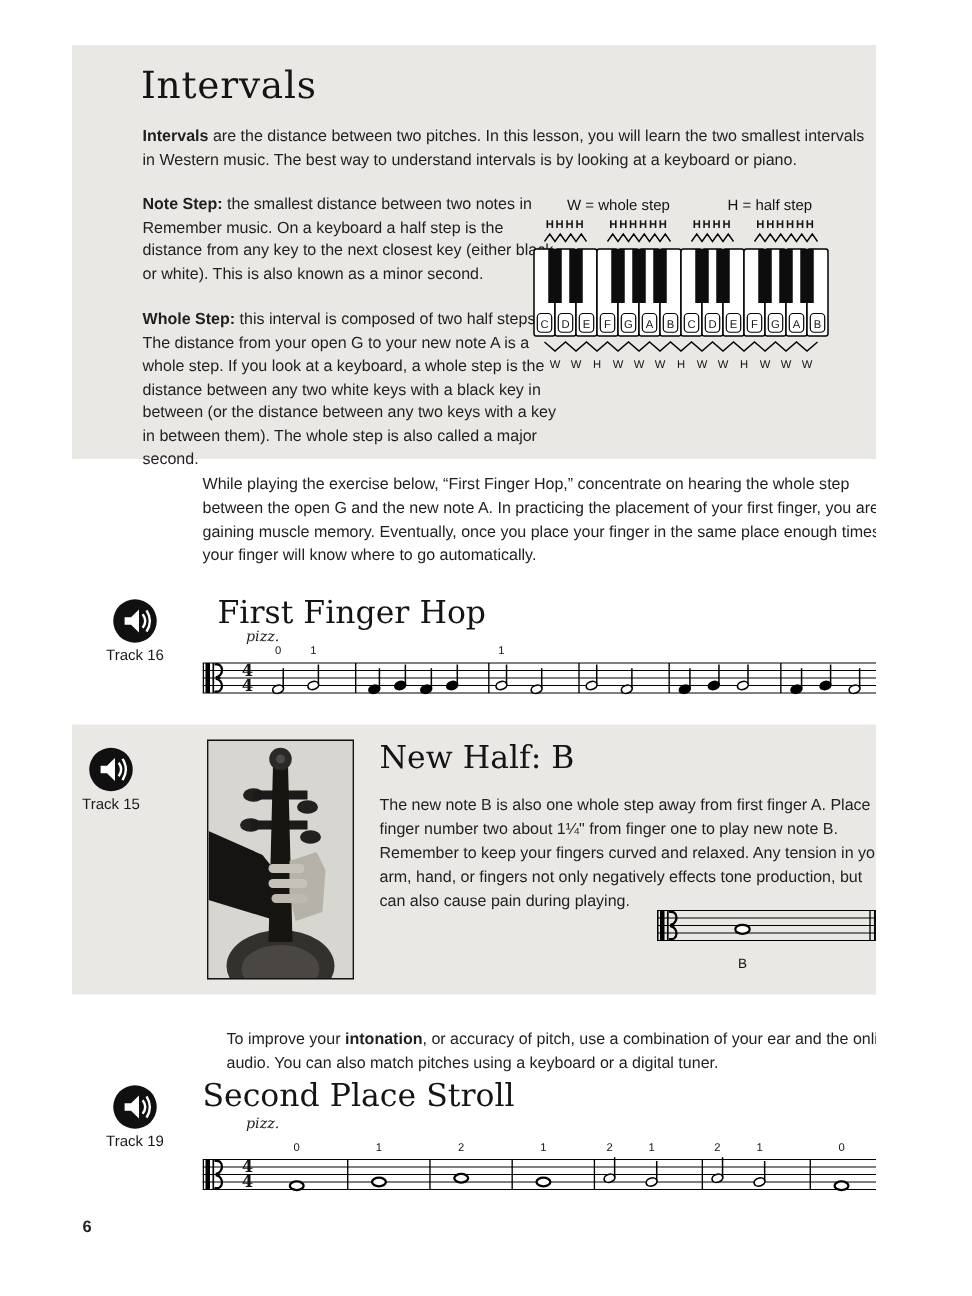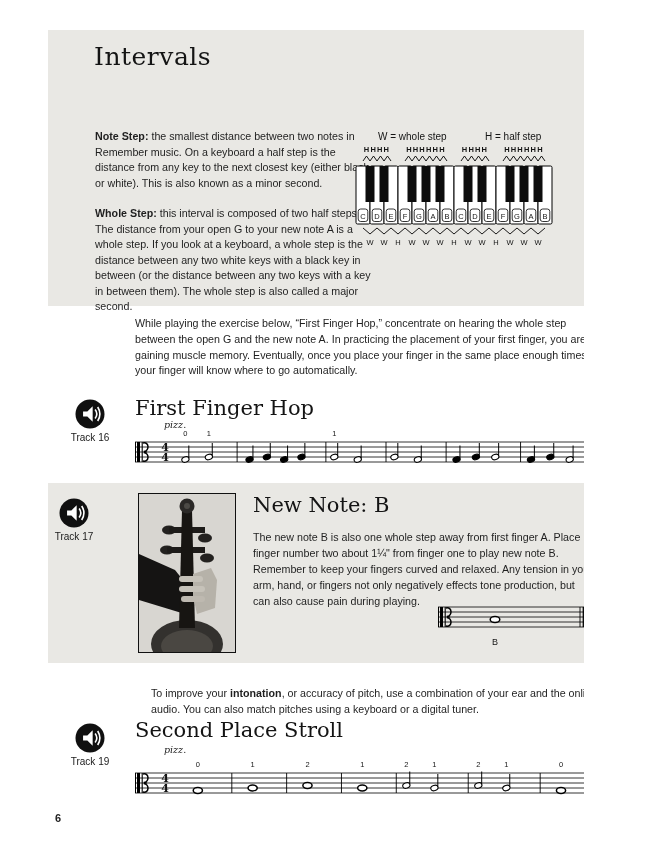--- a/index.html
+++ b/index.html
@@ -13,21 +13,21 @@
   .body strong{font-weight:700;}
   #intro-p{left:47px;top:54px;width:482px;}
   #half-p{left:47px;top:99px;width:277px;}
   #whole-p{left:47px;top:176px;width:277px;}
   #while-p{position:absolute;left:135px;top:316px;width:468px;font-size:10.7px;line-height:1.48;margin:0;}
   #intonation-p{position:absolute;left:135px;top:670px;width:468px;font-size:10.7px;line-height:1.48;margin:16px;}
   .track{position:absolute;width:56px;text-align:center;}
   .track .tlabel{font-size:10px;margin-top:2px;color:#1a1a1a;}
   .track svg{display:block;margin:0 auto;}
   .ex-title{position:absolute;font-size:21px;}
-  #title1{left:135px;top:396px;}
+  #title1{left:145px;top:396px;}
   #title2{left:135px;top:718px;}
   .pizz{position:absolute;font-family:"DejaVu Serif",serif;font-style:italic;font-size:9.5px;color:#222;}
   #pizz1{left:164px;top:419px;}
   #pizz2{left:164px;top:744px;}
   .staffsvg{position:absolute;}
   #staff1{left:135px;top:428px;}
   #staff2{left:135px;top:751px;}
   #nn-title{position:absolute;left:205px;top:10px;font-size:21px;}
   #nn-p{left:205px;top:46px;width:340px;font-size:10.7px;line-height:1.5;}
   #photo{position:absolute;left:90px;top:10px;width:96px;height:158px;border:1.5px solid #111;background:#d8d6d1;}
@@ -43,20 +43,21 @@
   .st-lb{font:9px "Liberation Sans",sans-serif;text-anchor:middle;}
 </style>
 </head>
 <body>
 
 <div id="page">
 
   <div id="box1" class="graybox">
     <h1 class="serif">Intervals</h1>
 
+    <p class="body" id="intro-p"><strong>Intervals</strong><span> are the distance between two pitches. In this lesson, you will learn the two smallest intervals in Western music. The best way to understand intervals is by looking at a keyboard or piano.</span></p>
 
     <p class="body" id="half-p"><strong>Note Step:</strong><span> the smallest distance between two notes in Remember music. On a keyboard a half step is the distance from any key to the next closest key (either black or white). This is also known as a minor second.</span></p>
 
     <p class="body" id="whole-p"><strong>Whole Step:</strong><span> this interval is composed of two half steps. The distance from your open G to your new note A is a whole step. If you look at a keyboard, a whole step is the distance between any two white keys with a black key in between (or the distance between any two keys with a key in between them). The whole step is also called a major second.</span></p>
 
     <svg id="kbd" style="position:absolute;left:300px;top:100px;" width="215" height="124" viewBox="0 0 215 124">
         <text class="kb-lg" x="30" y="10">W = whole step</text>
         <text class="kb-lg" x="137" y="10">H = half step</text>
         <text class="kb-hh" x="29" y="22">HHHH</text>
         <polyline points="15.0,31 18.5,26 22.0,31 25.5,26 29.0,31 32.5,26 36.0,31 39.5,26 43.0,31" fill="none" stroke="#000" stroke-width="0.9"></polyline>
@@ -237,21 +238,21 @@
     </svg>
 
   <div id="box2" class="graybox">
     <div class="track" style="left:-2px;top:14px;">
       <svg width="32" height="32" viewBox="0 0 30 30">
         <circle cx="15" cy="15" r="13.6" fill="#101010"></circle>
         <polygon points="8.5,12.6 12.5,12.6 17.5,7.8 17.5,22.2 12.5,17.4 8.5,17.4" fill="#fff"></polygon>
         <path d="M19.8,10.8 Q23,15 19.8,19.2" fill="none" stroke="#fff" stroke-width="1.5"></path>
         <path d="M22.2,8.4 Q26.4,15 22.2,21.6" fill="none" stroke="#fff" stroke-width="1.5"></path>
       </svg>
-      <div class="tlabel">Track 17</div>
+      <div class="tlabel">Track 15</div>
     </div>
 
     <div id="photo">
       <svg width="96" height="158" viewBox="0 0 96 158">
         <rect x="0" y="0" width="96" height="158" fill="#d8d6d1"></rect>
         <polygon points="0,60 36,76 52,96 46,120 0,106" fill="#151413"></polygon>
         <ellipse cx="48" cy="150" rx="36" ry="24" fill="#33312e"></ellipse>
         <ellipse cx="48" cy="152" rx="26" ry="16" fill="#4a4742"></ellipse>
         <ellipse cx="30" cy="36" rx="7" ry="4.5" fill="#23211f"></ellipse>
         <ellipse cx="28" cy="56" rx="7" ry="4.5" fill="#23211f"></ellipse>
@@ -262,21 +263,21 @@
         <polygon points="43,16 53,16 56,134 40,134" fill="#171512"></polygon>
         <circle cx="48" cy="12" r="7.5" fill="#2b2927"></circle>
         <circle cx="48" cy="12" r="3" fill="#4c4a46"></circle>
         <polygon points="54,80 72,74 78,86 76,114 58,120 54,102" fill="#b6b2a9"></polygon>
         <rect x="40" y="82" width="24" height="6" rx="3" fill="#c6c2b9"></rect>
         <rect x="40" y="92" width="26" height="6" rx="3" fill="#c6c2b9"></rect>
         <rect x="42" y="102" width="24" height="6" rx="3" fill="#beb9b0"></rect>
       </svg>
     </div>
 
-    <h2 class="ex-title" id="nn-title">New Note: B</h2>
+    <h2 class="ex-title" id="nn-title">New Half: B</h2>
     <p class="body" id="nn-p">The new note B is also one whole step away from first finger A. Place finger number two about 1¼" from finger one to play new note B. Remember to keep your fingers curved and relaxed. Any tension in your arm, hand, or fingers not only negatively effects tone production, but can also cause pain during playing.</p>
     <svg id="nnstaff" width="150" height="50" viewBox="0 0 150 50">
         <line x1="0" y1="6" x2="146" y2="6" stroke="#000" stroke-width="0.8"></line>
         <line x1="0" y1="11" x2="146" y2="11" stroke="#000" stroke-width="0.8"></line>
         <line x1="0" y1="16" x2="146" y2="16" stroke="#000" stroke-width="0.8"></line>
         <line x1="0" y1="21" x2="146" y2="21" stroke="#000" stroke-width="0.8"></line>
         <line x1="0" y1="26" x2="146" y2="26" stroke="#000" stroke-width="0.8"></line>
         <line x1="0.5" y1="6" x2="0.5" y2="26" stroke="#000" stroke-width="1"></line>
         <line x1="142" y1="6" x2="142" y2="26" stroke="#000" stroke-width="0.9"></line>
         <line x1="145.3" y1="6" x2="145.3" y2="26" stroke="#000" stroke-width="1.3"></line>

